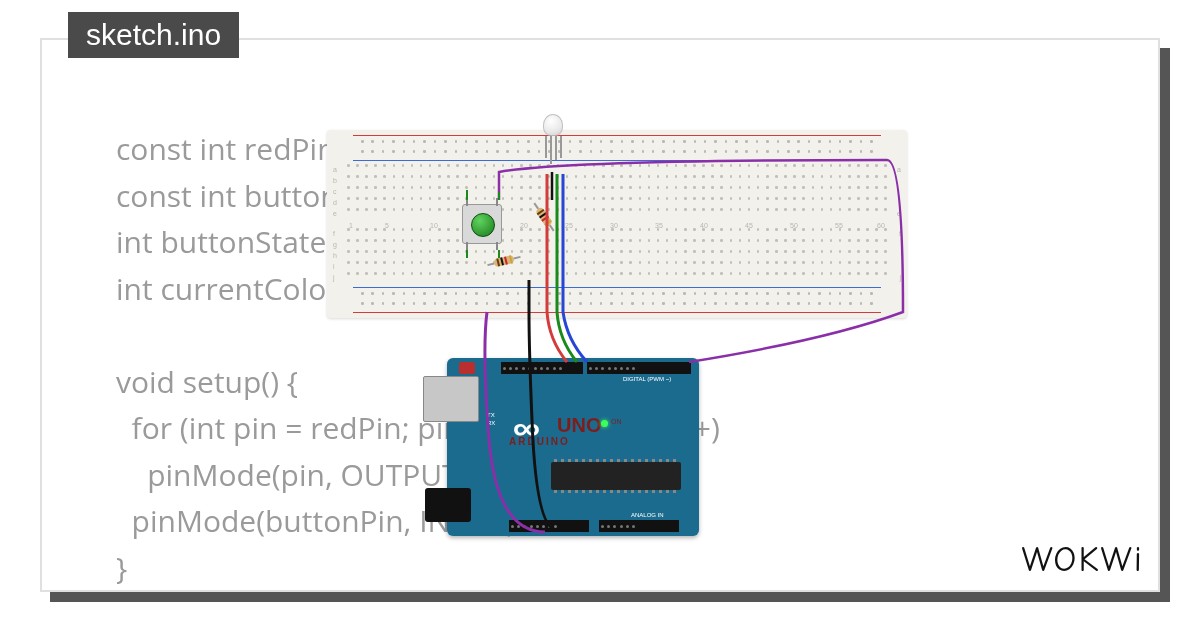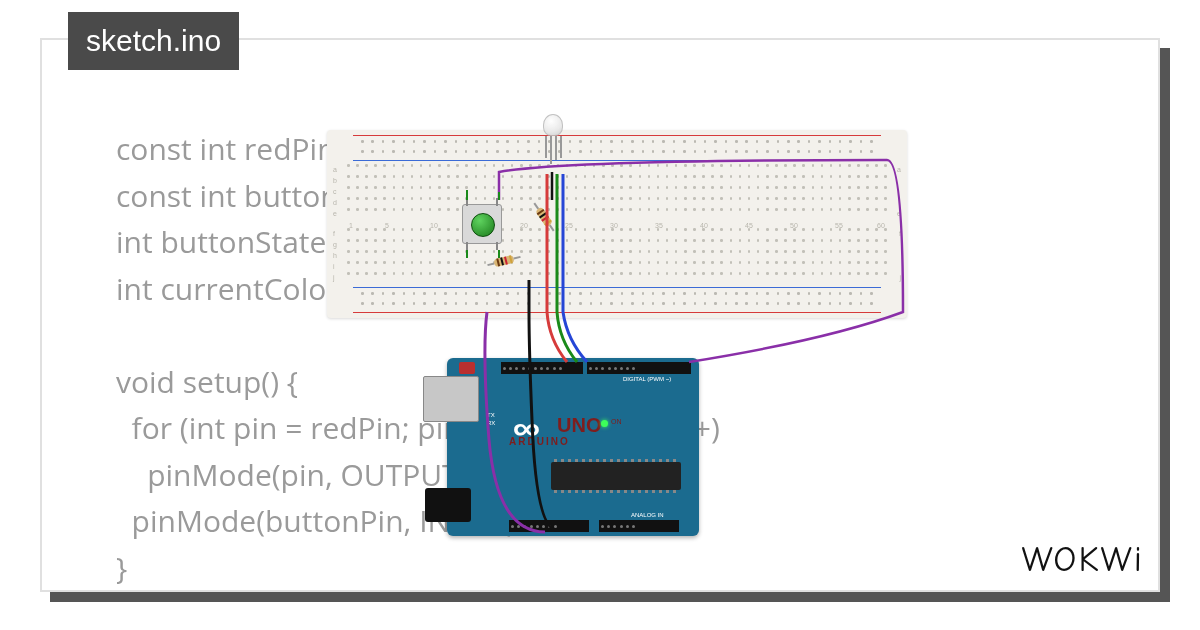--- a/index.html
+++ b/index.html
@@ -21,21 +21,21 @@
     border: 2px solid #e0e0e0;
     box-shadow: 10px 10px 0 0 #555555;
   }
   .tab {
     position: absolute;
     left: 68px;
     top: 12px;
     background: #4a4a4a;
     color: #ffffff;
     font-size: 30px;
-    padding: 12px 18px;
+    padding: 6px 18px;
     font-family: "Segoe UI", Arial, sans-serif;
     z-index: 10;
   }
   .code {
     position: absolute;
     left: 74px;
     top: 86px;
     font-family: "Segoe UI", "Open Sans", sans-serif;
     font-size: 30px;
     line-height: 1.55;

